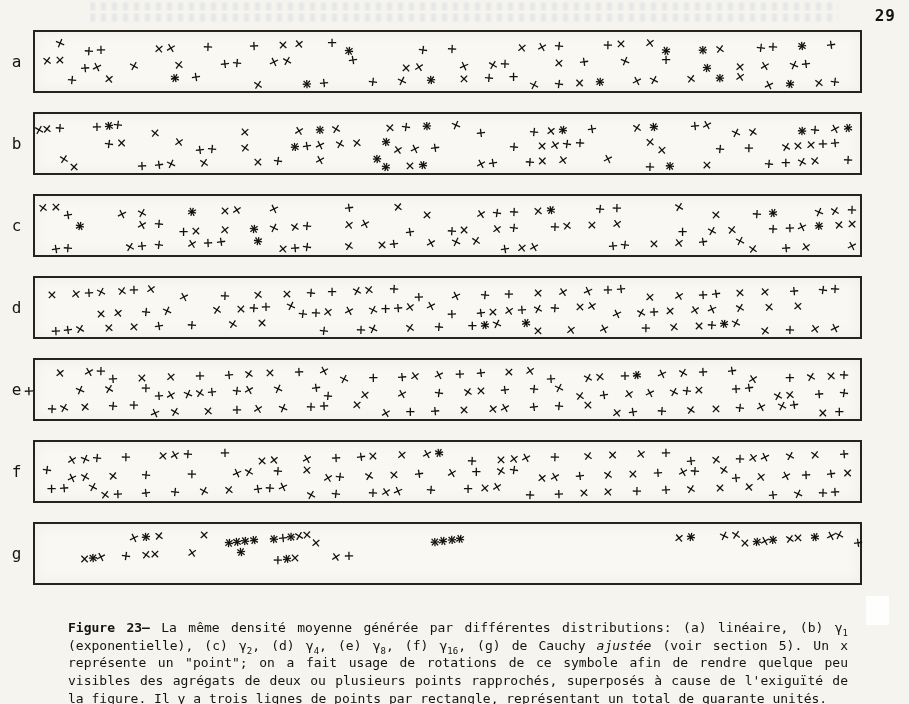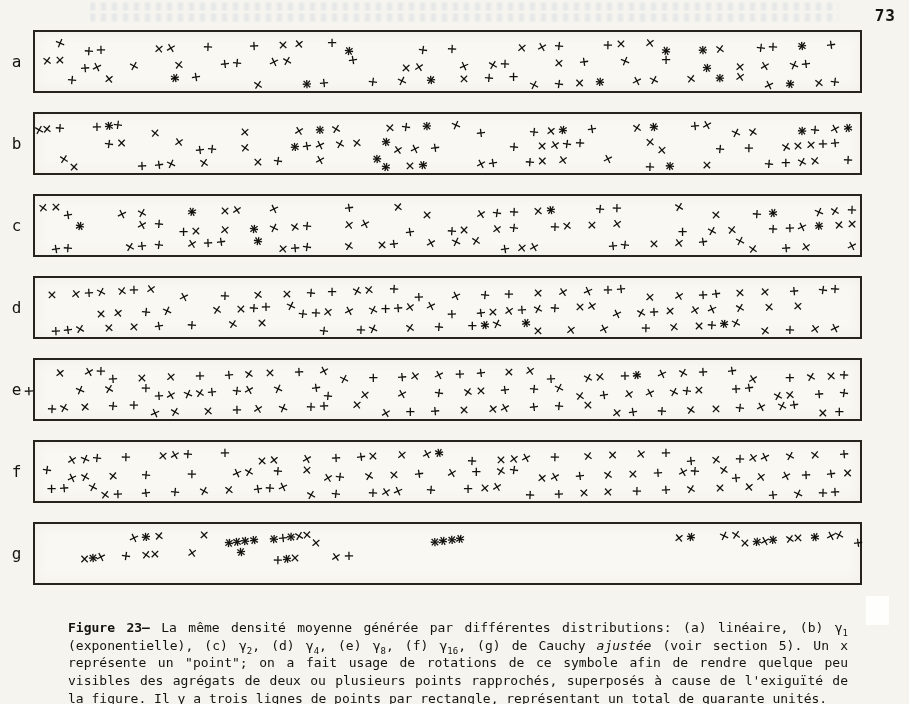--- a/index.html
+++ b/index.html
@@ -59,21 +59,21 @@
   .white-patch{
     position:absolute;top:596px;right:20px;width:23px;height:29px;
     background:#fefefd;
   }
 </style>
 </head>
 <body>
 
 <div class="page">
   <div class="ghost-top"></div>
-  <div class="page-number">73</div>
+  <div class="page-number">29</div>
   <div class="panels">
       <div class="panel">
         <div class="panel-label">a</div>
         <div class="panel-box">
           <span class="pt" style="left: calc(3% - 6px); top: 4px; transform: rotate(-22deg);">×</span>
           <span class="pt" style="left: calc(6.5% - 6px); top: 12px; transform: rotate(4deg);">+</span>
           <span class="pt" style="left: calc(8% - 6px); top: 11px; transform: rotate(-1deg);">+</span>
           <span class="pt" style="left: calc(15% - 6px); top: 10px; transform: rotate(5deg);">×</span>
           <span class="pt" style="left: calc(16.5% - 6px); top: 9px; transform: rotate(14deg);">×</span>
           <span class="pt" style="left: calc(21% - 6px); top: 8px; transform: rotate(2deg);">+</span>

